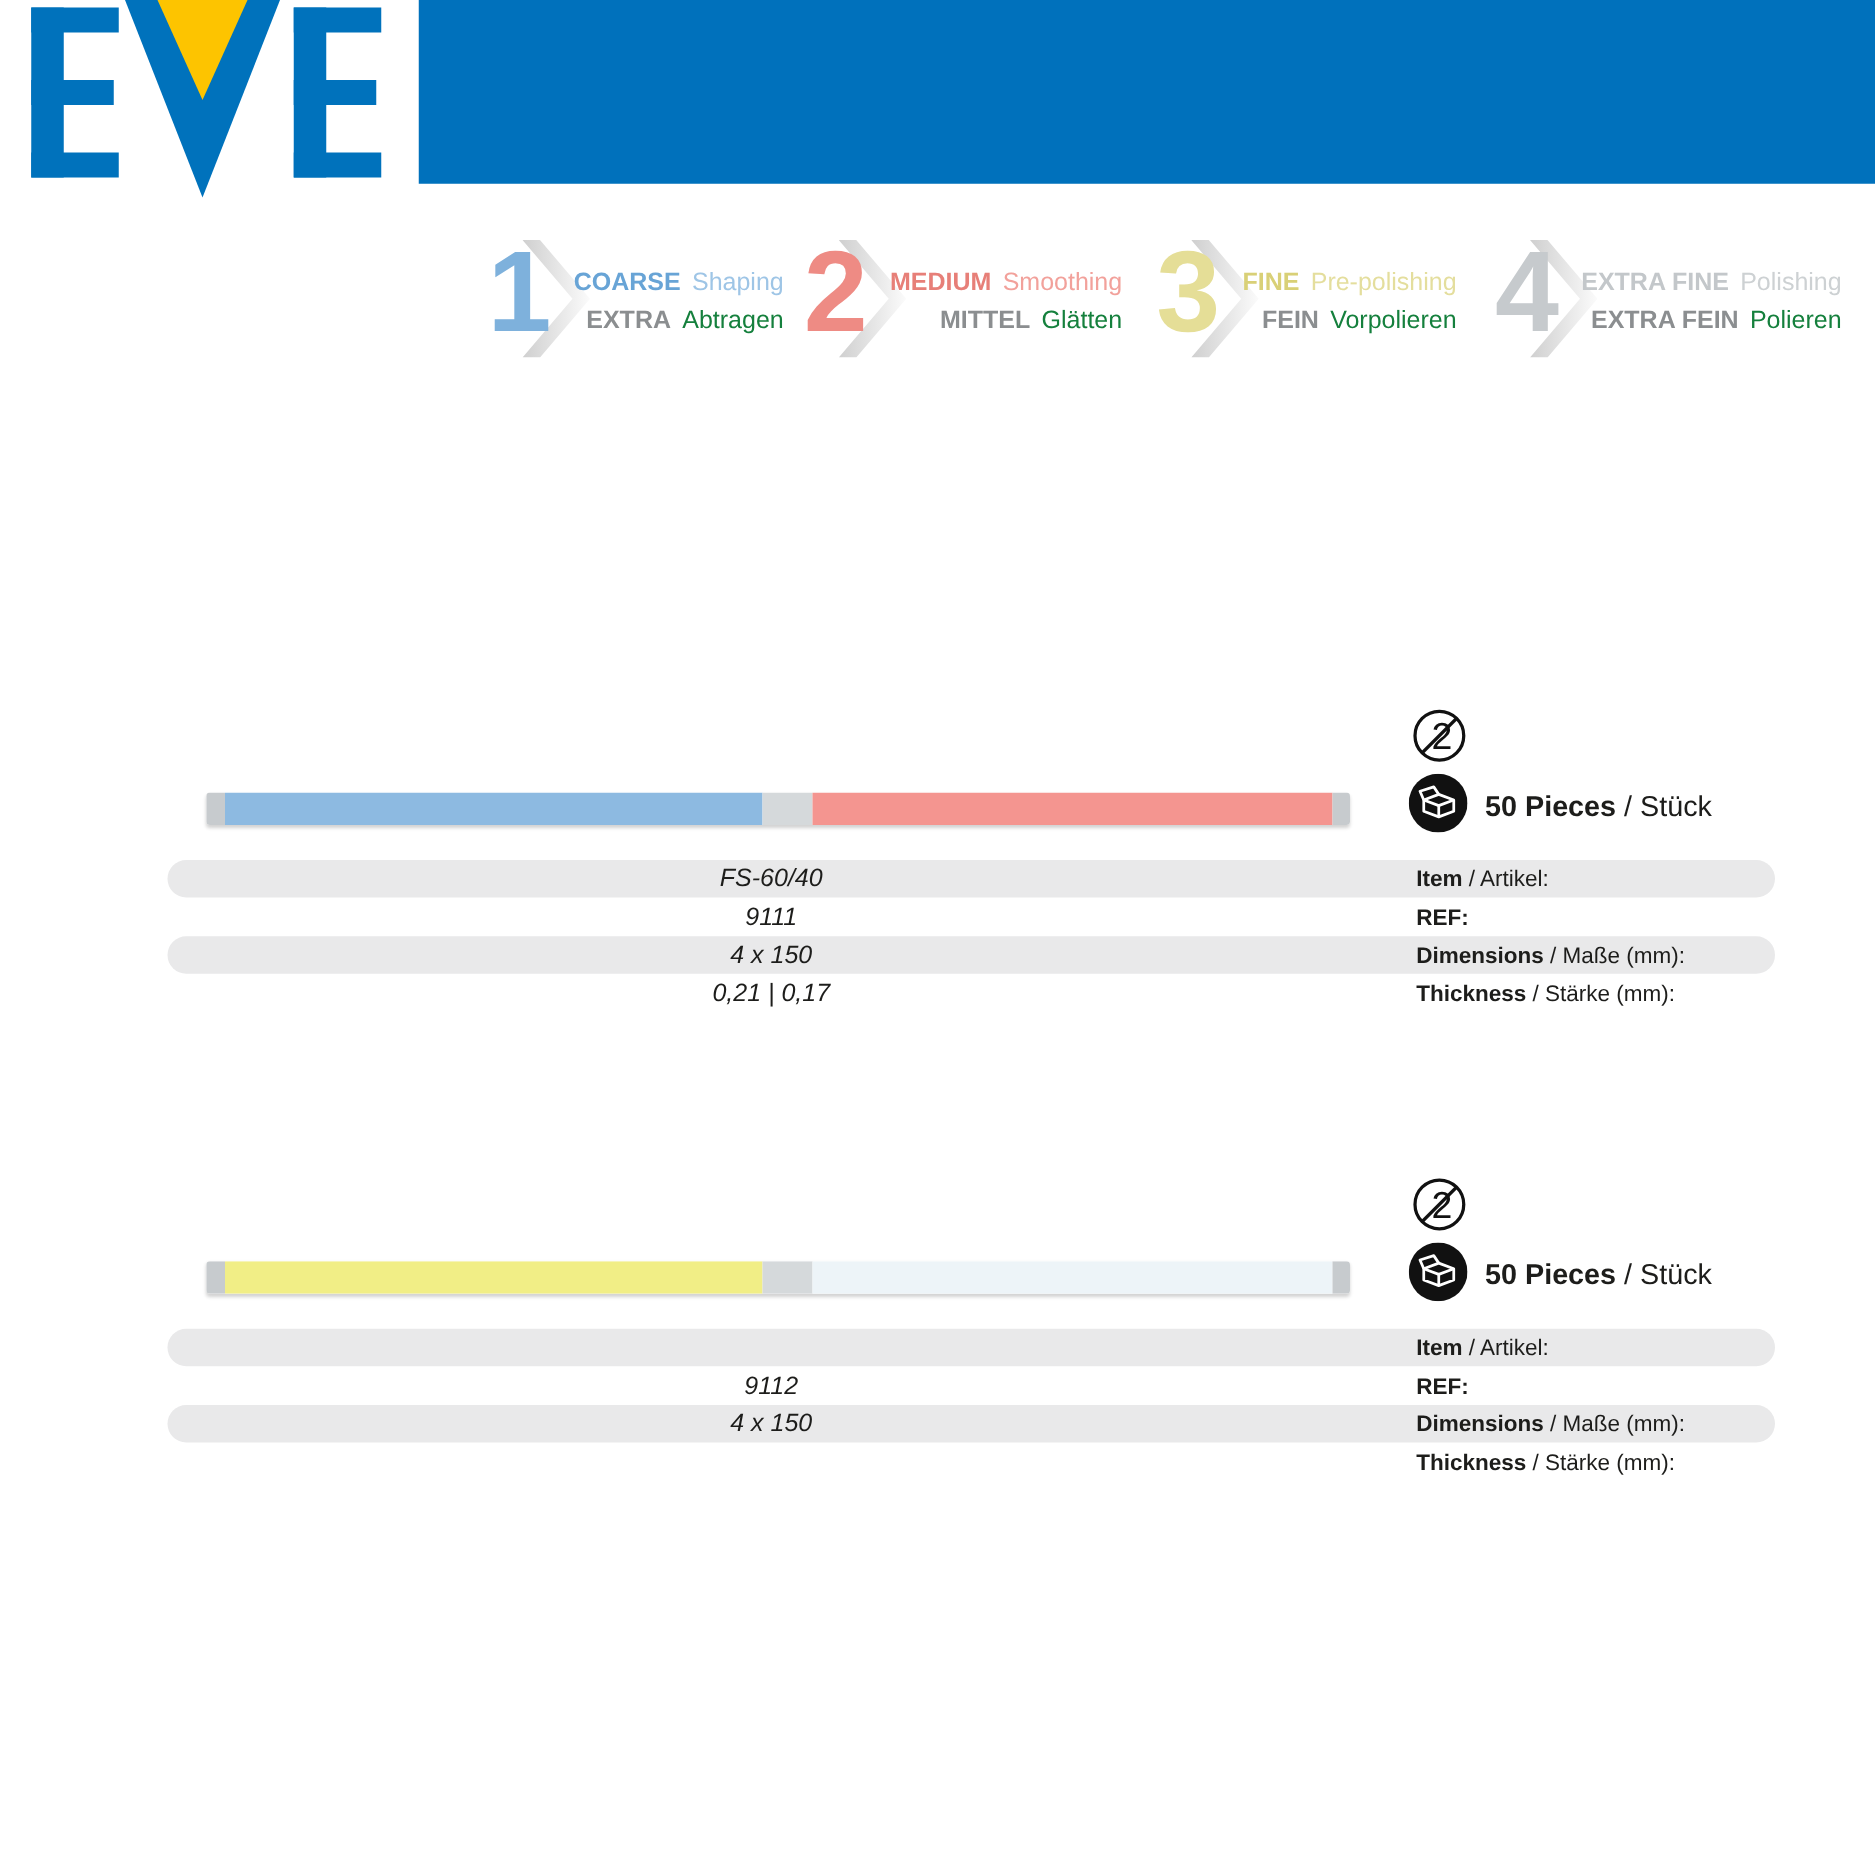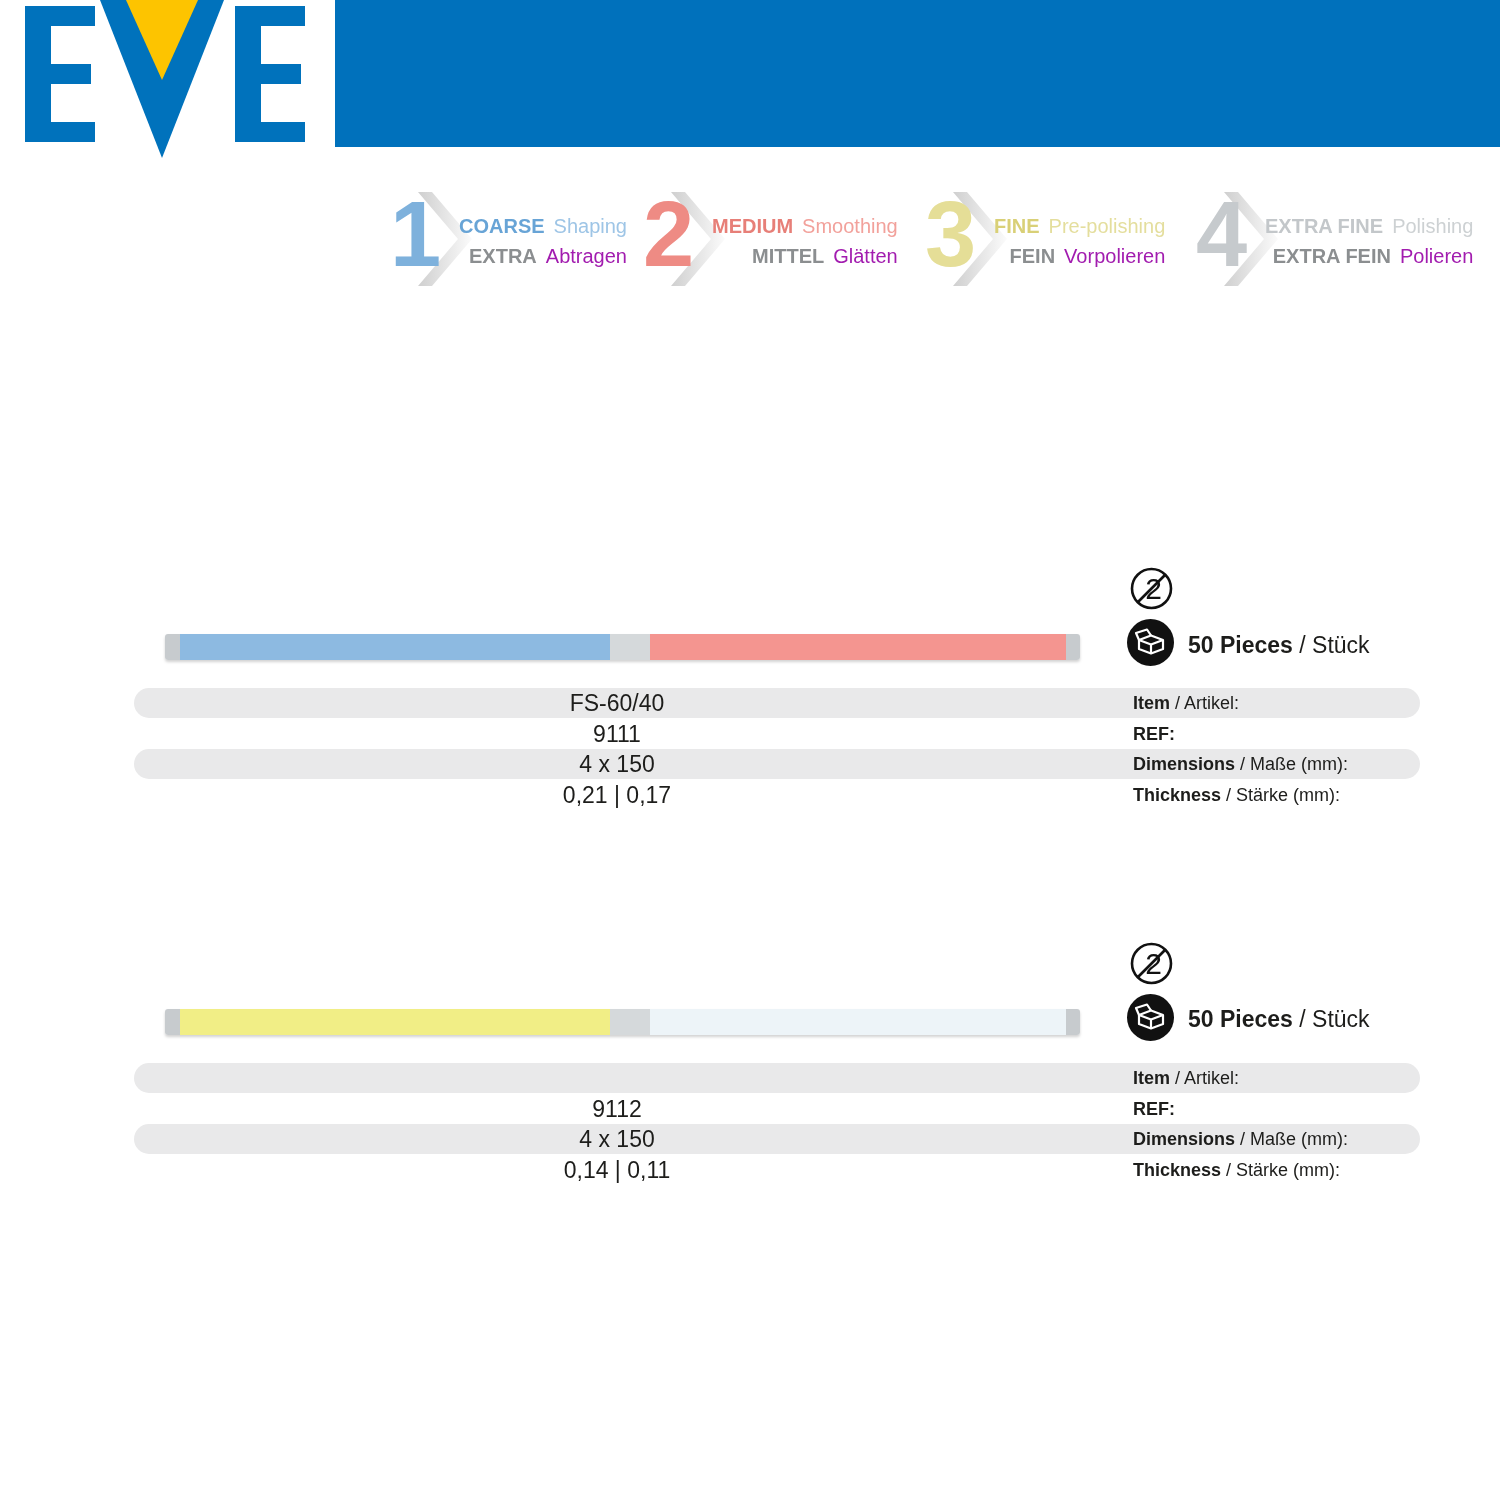--- a/index.html
+++ b/index.html
@@ -12,42 +12,42 @@
   .logo-svg { position:absolute; left:0; top:0; width:345px; height:160px; }
 
   
   .grade-item { position:absolute; top:188px; height:100px; }
   .grade-chevron { position:absolute; left:28px; top:4px; width:54px; height:94px; }
   .grade-number { position:absolute; left:0; top:0; font-size:92px; line-height:92px; font-weight:700; letter-spacing:-2px; }
   .grade-text { position:absolute; left:69px; top:23px; white-space:nowrap;text-align:right; }
   .grade-line { font-size:20px; line-height:30px; }
   .g-name { font-weight:700; margin-right:9px; }
   .g-de-name { font-weight:700; color:#8b8e90; margin-right:9px; }
-  .g-de-desc { color:#a21caf; }
+  .g-de-desc { color:#15803d; }
 
   
   .strip { position:absolute; left:165px; width:915px; height:26px; display:flex; border-radius:3px; overflow:hidden; box-shadow:0 2px 3px rgba(0,0,0,0.18); }
   .strip .seg { height:100%; }
   .seg-cap-l { width:15px; }
   .seg-a { width:430px; }
   .seg-mid { width:40px; }
   .seg-b { width:416px; }
   .seg-cap-r { width:14px; }
 
   
   .icon-circle-slash { position:absolute; left:1129px; width:45px; height:45px; }
   .icon-package { position:absolute; left:1127px; width:47px; height:47px; }
   .pieces-line { position:absolute; left:1188px; font-size:23px; color:#1d1d1b; white-space:nowrap; }
   .pieces-bold { font-weight:700; }
 
   
   .spec-table { position:absolute; left:134px; width:1286px; }
   .spec-row { position:relative; height:30.5px; }
   .spec-row .rowbg { position:absolute; left:0; top:0; width:100%; height:30px; background:#e9e9ea; border-radius:15px; }
-  .spec-value { position:absolute; left:0; top:0; width:966px; height:26px; line-height:30px; text-align:center; font-size:23px; color:#1d1d1b; }
+  .spec-value { position:absolute; left:0; top:0; width:966px; height:26px; line-height:30px; text-align:center; font-size:20px; color:#1d1d1b;font-style:italic; }
   .spec-label { position:absolute; left:999px; top:0; height:30px; line-height:30px; font-size:18px; color:#1d1d1b; white-space:nowrap; }
   .lbl-bold { font-weight:700; }
 </style>
 </head>
 <body>
 
 <div class="page">
 
   <div class="topbar" style="background: rgb(0, 113, 188);"></div>
 
@@ -208,18 +208,17 @@
     <div class="spec-row">
       <div class="spec-value">9112</div>
       <div class="spec-label"><span class="lbl-bold">REF:</span><span></span></div>
     </div>
     <div class="spec-row">
       <div class="rowbg"></div>
       <div class="spec-value">4 x 150</div>
       <div class="spec-label"><span class="lbl-bold">Dimensions</span><span> / Maße (mm):</span></div>
     </div>
     <div class="spec-row">
-      <div class="spec-value">0,14  |  0,11</div>
       <div class="spec-label"><span class="lbl-bold">Thickness</span><span> / Stärke (mm):</span></div>
     </div>
   </div>
 
 </div>
 
 </body></html>

